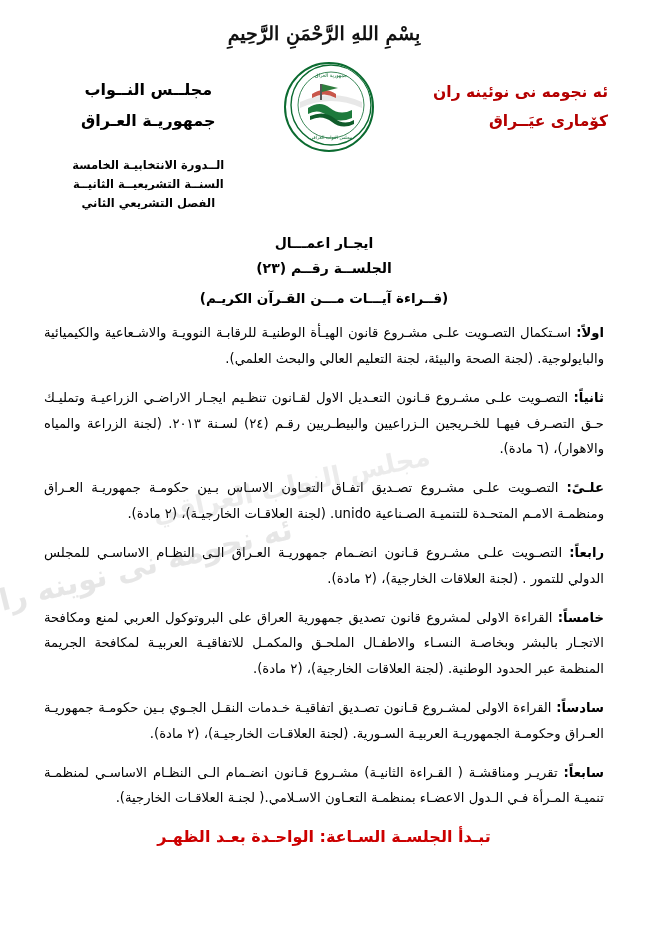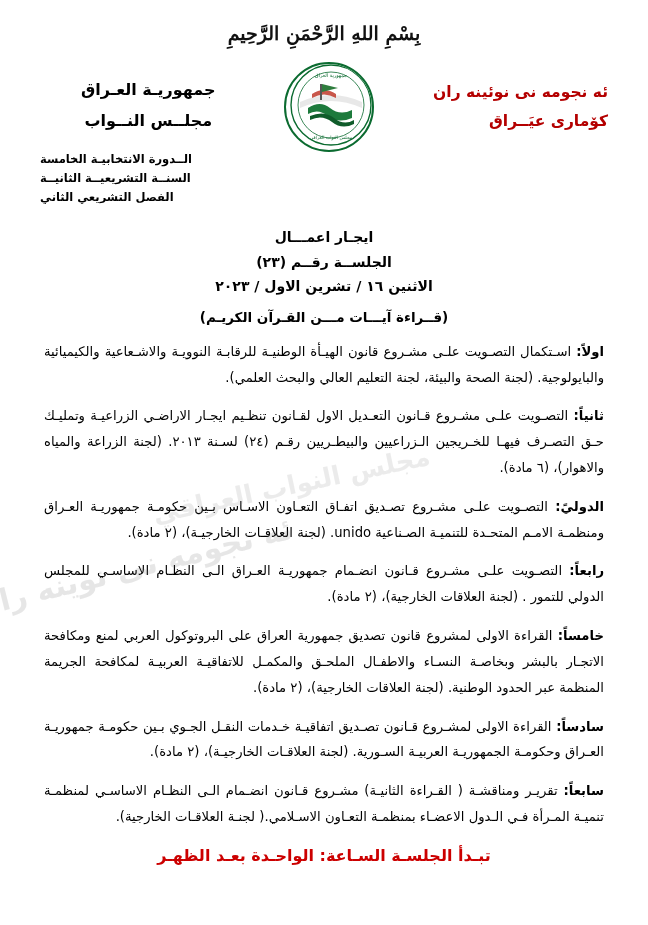--- a/index.html
+++ b/index.html
@@ -74,24 +74,25 @@
   .arabic-title {
     font-weight: bold;
     font-size: 16px;
     line-height: 1.95;
     letter-spacing: 1.2px;
     text-align: center;
     color: #000;
   }
 
   .session-meta {
-    margin-top: 14px;
+    margin-top: 20px;
     font-size: 11.5px;
     font-weight: bold;
     line-height: 1.65;
+    text-align: center;
     letter-spacing: 0.6px;
     color: #000;
   }
 
   
   .emblem {
     width: 86px;
     height: 86px;
     border-radius: 50%;
     border: 2px solid #0b6b30;
@@ -218,53 +219,52 @@
           <path d="M22 30 Q34 22 46 30 L46 34 Q34 27 22 34 Z" fill="#c0392b" opacity="0.85"></path>
           <rect x="30" y="20" width="2" height="16" fill="#555"></rect>
           <path d="M32 20 L48 24 L32 28 Z" fill="#2f7d3e"></path>
           <text x="41" y="13" font-size="5" fill="#0b6b30" text-anchor="middle" font-family="DejaVu Sans, sans-serif">جمهورية العراق</text>
           <text x="41" y="75" font-size="4.6" fill="#0b6b30" text-anchor="middle" font-family="DejaVu Sans, sans-serif">مجلس النواب العراقي</text>
         </svg>
       </div>
     </div>
 
     <div class="header-left">
+      <div class="arabic-title">مجلــس النــواب</div>
       <div class="arabic-title">جمهوريـة العـراق</div>
-      <div class="arabic-title">مجلــس النــواب</div>
       <div class="session-meta">
         <div>الــدورة الانتخابيـة الخامسة</div>
         <div>السنــة التشريعيــة الثانيــة</div>
         <div>الفصل التشريعي الثاني</div>
       </div>
     </div>
 
   </div>
 
   <div class="agenda-title">
     <span class="ln">ايجـار اعمـــال</span>
     <span class="ln">الجلســة رقــم (٢٣)</span>
-    <span class="ln">الاثنين ١٦ / تشرين الاول / ٢٠٢٣</span>
   </div>
 
   <div class="quran-line">(قــراءة آيـــات مـــن القـرآن الكريـم)</div>
 
   <div class="items">
 
     <p class="item">
       <span class="lead">اولاً:</span>
       <span class="body">اسـتكمال التصـويت علـى مشـروع قانون الهيـأة الوطنيـة للرقابـة النوويـة والاشـعاعية والكيميائية والبايولوجية. (لجنة الصحة والبيئة، لجنة التعليم العالي والبحث العلمي).</span>
     </p>
 
     <p class="item">
       <span class="lead">ثانياً:</span>
       <span class="body">التصـويت علـى مشـروع قـانون التعـديل الاول لقـانون تنظـيم ايجـار الاراضـي الزراعيـة وتمليـك حـق التصـرف فيهـا للخـريجين الـزراعيين والبيطـريين رقـم (٢٤) لسـنة ٢٠١٣. (لجنة الزراعة والمياه والاهوار)، (٦ مادة).</span>
     </p>
 
     <p class="item">
-      <span class="lead">الدوليً:</span>
+      <span class="lead">علـىً:</span>
       <span class="body">التصـويت علـى مشـروع تصـديق اتفـاق التعـاون الاسـاس بـين حكومـة جمهوريـة العـراق ومنظمـة الامـم المتحـدة للتنميـة الصـناعية unido. (لجنة العلاقـات الخارجيـة)، (٢ مادة).</span>
     </p>
 
     <p class="item">
       <span class="lead">رابعاً:</span>
       <span class="body">التصـويت علـى مشـروع قـانون انضـمام جمهوريـة العـراق الـى النظـام الاساسـي للمجلس الدولي للتمور . (لجنة العلاقات الخارجية)، (٢ مادة).</span>
     </p>
 
     <p class="item">
       <span class="lead">خامساً:</span>

